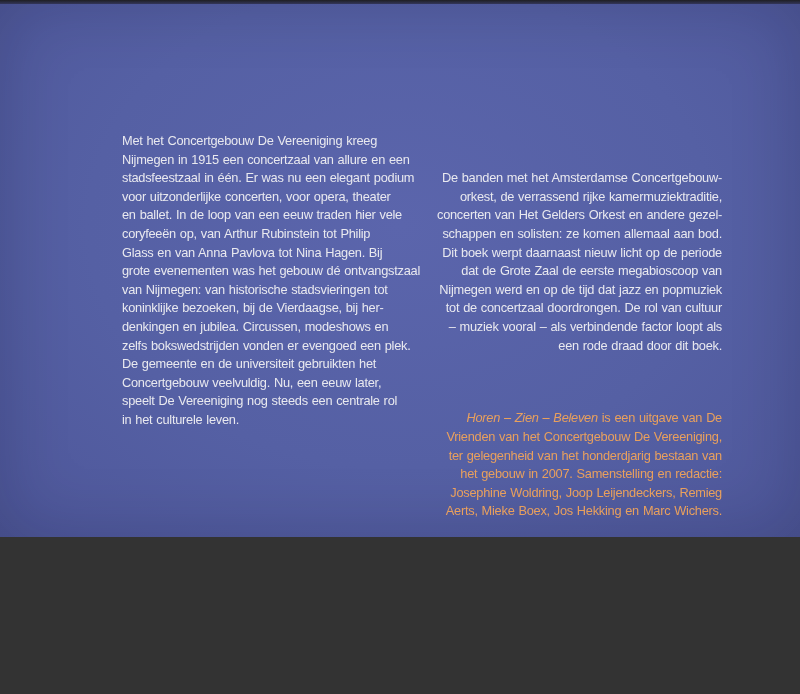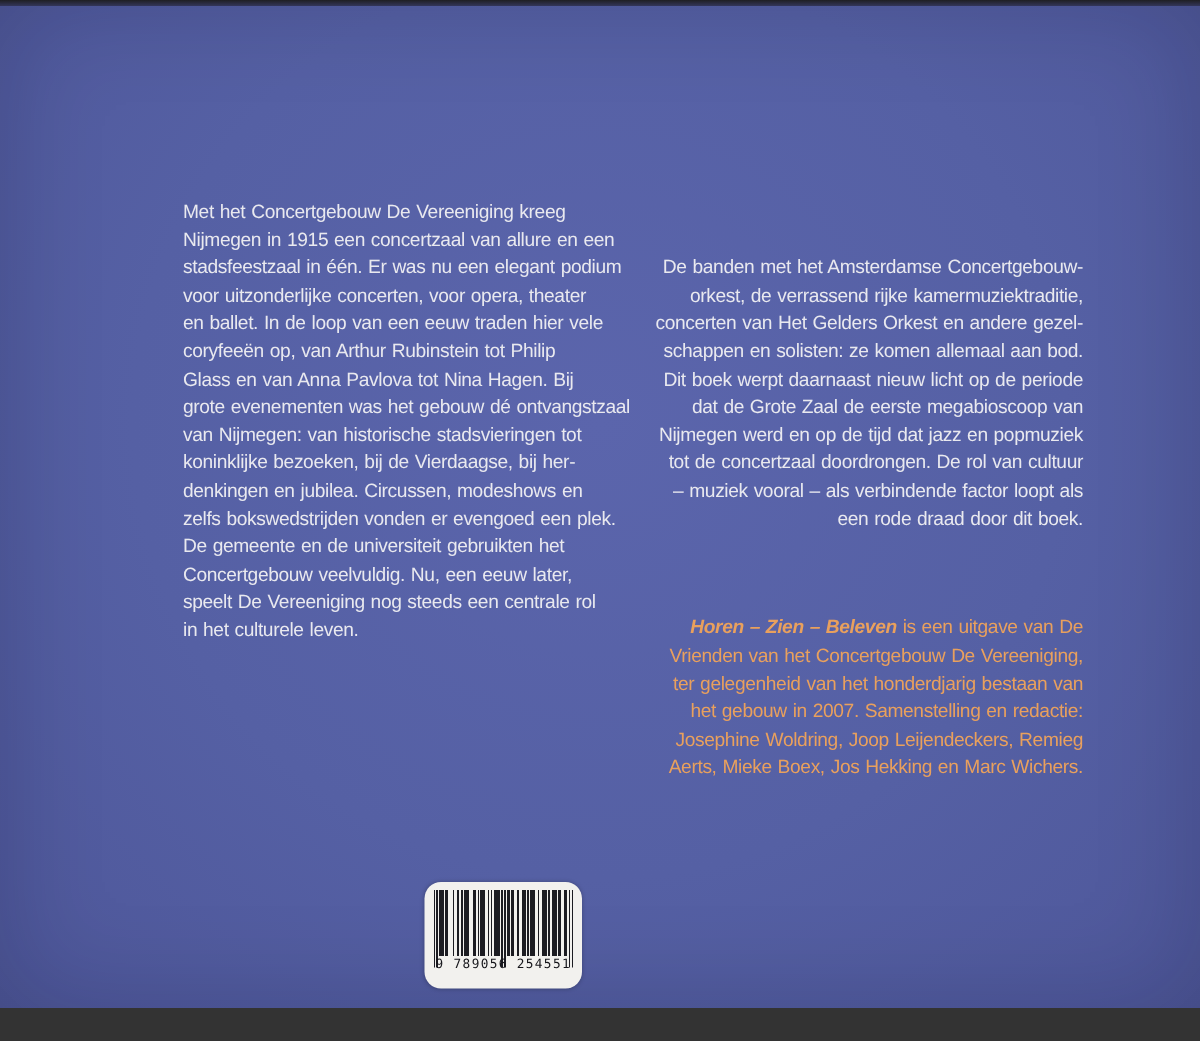--- a/index.html
+++ b/index.html
@@ -7,21 +7,21 @@
     --text-white:#e9e9ef;
     --text-orange:#e9a05d;
     --logo-orange:#ef9c4f;
     --barcode-bg:#f2f1ee;
     --barcode-bars:#1c1c22;
     --top-edge:#1f1f23;
   }
   html,body{margin:0;padding:0;background:#333;}
   .cover{
     position:relative;
-    width:800px;height:672px;
+    width:800px;height:537px;
     overflow:hidden;
     background:radial-gradient(ellipse at 50% 42%, #5b65ac 0%, var(--background) 55%, #4e579a 100%);
     box-shadow:inset 0 0 70px rgba(10,10,30,0.18);
     font-family:"Liberation Sans", sans-serif;
   }
   .top-edge{
     position:absolute;left:0;top:0;width:800px;height:4px;
     background:linear-gradient(to bottom, var(--top-edge) 0%, #33365a 100%);
   }
   .col{
@@ -33,21 +33,21 @@
     word-spacing:0.6px;
     white-space:pre;
   }
   .col-left{left:122px;top:132px;width:300px;}
   .col-right{left:422px;top:132px;width:300px;text-align:right;}
   .para{white-space:pre;}
   .colophon{
     margin-top:17px;
     color:var(--text-orange);
   }
-  .colophon .it{font-style:italic;font-weight:bold;}
+  .colophon .it{font-style:italic;}
   .barcode{
     position:absolute;left:283px;top:588px;
     width:105px;height:71px;
     background:var(--barcode-bg);
     border-radius:11px;
     box-shadow:0 0 3px rgba(0,0,0,0.25);
     box-sizing:border-box;
     padding:5px 6px 0 6px;
   }
   #barcode-bars{display:block;width:93px;height:52px;}

